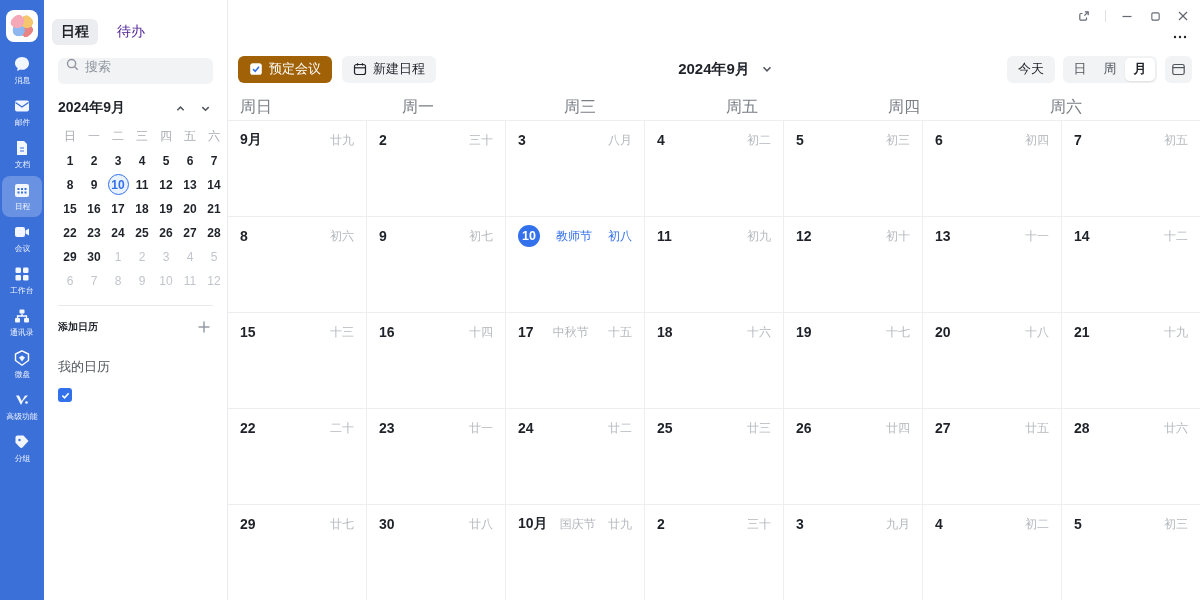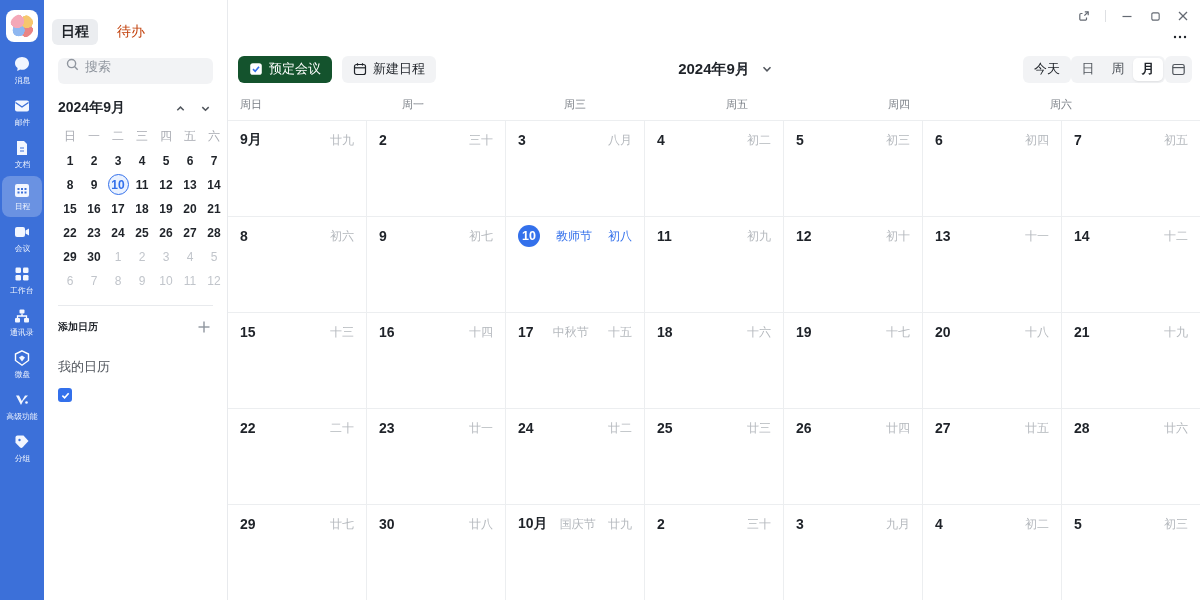--- a/index.html
+++ b/index.html
@@ -25,21 +25,21 @@
     display:flex; flex-direction:column; align-items:center; cursor:pointer; }
   .side-item.active { background:rgba(255,255,255,.24); }
   .side-item .ico { width:18px; height:18px; color:#f2f6ff; display:block; }
   .side-item .lbl { font-size:8.5px; color:#eef3fd; margin-top:2px; white-space:nowrap;
     transform:scale(.92); }
 
   
   .panel { position:absolute; left:44px; top:0; width:184px; height:600px; background:#fff;
     border-right:1px solid #e8eaed; }
   .tabs { display:flex; align-items:center; gap:10px; padding:16px 0 0 8px; height:48px; }
-  .tab { font-size:14px; padding:4px 9px; border-radius:6px; color:#c2410c; cursor:pointer; }
+  .tab { font-size:14px; padding:4px 9px; border-radius:6px; color:#4c1d95; cursor:pointer; }
   .tab.active { background:#ebedf0; color:#1f2329; font-weight:700; }
   .searchbox { margin:10px 14px 0; height:26px; background:#f2f3f5; border-radius:6px;
     display:flex; align-items:flex-start; padding:0 8px; gap:6px; color:#8f959e; font-size:13px; cursor:text; }
   .mini { padding:14px 12px 0 14px; }
   .mini-head { display:flex; align-items:center; }
   .mini-title { font-size:14px; font-weight:700; }
   .mini-head .chev { margin-left:auto; }
   .chevbtn { width:20px; height:20px; display:inline-flex; align-items:center; justify-content:center;
     color:#51565d; cursor:pointer; }
   .mini-grid { margin-top:8px; display:grid; grid-template-columns:repeat(7,24px); row-gap:3px; }
@@ -66,37 +66,37 @@
   .wbtn { width:14px; height:14px; display:flex; align-items:center; justify-content:center; cursor:pointer; }
   .morebtn { position:absolute; top:28px; left:1168px; width:24px; height:18px; display:flex;
     align-items:center; justify-content:center; color:#1f2329; cursor:pointer; letter-spacing:1px;
     font-weight:700; }
 
   
   .main { position:absolute; left:228px; top:0; width:972px; height:600px; }
   .toolbar { position:absolute; top:55px; left:0; right:0; height:28px; display:flex; align-items:center; }
   .btn { height:27px; border-radius:6px; display:inline-flex; align-items:center; gap:6px;
     font-size:13px; padding:0 11px; cursor:pointer; }
-  .btn-primary { background:#14532d; color:#fff; margin-left:10px; }
+  .btn-primary { background:#a16207; color:#fff; margin-left:10px; }
   .btn-gray { background:#f2f3f5; color:#1f2329; margin-left:10px; }
   .month-title { position:absolute; left:0; right:0; text-align:center; font-size:15px; font-weight:700;
     pointer-events:none; }
   .title-chevs { position:absolute; left:503px; display:flex; gap:6px; }
-  .tb-right { margin-left:auto; display:flex; align-items:center; padding-right:8px; }
+  .tb-right { margin-left:auto; display:flex; align-items:center; gap:8px; padding-right:8px; }
   .seg { background:#f2f3f5; border-radius:6px; height:27px; display:flex; align-items:center; padding:2px; }
   .seg .opt { width:30px; height:23px; border-radius:5px; display:flex; align-items:center;
     justify-content:center; font-size:13px; color:#51565d; cursor:pointer; }
   .seg .opt.active { background:#fff; color:#1f2329; font-weight:700; box-shadow:0 1px 2px rgba(0,0,0,.08); }
   .iconbtn { width:27px; height:27px; background:#f2f3f5; border-radius:6px; display:flex;
     align-items:center; justify-content:center; color:#51565d; cursor:pointer; }
 
   
   .grid { position:absolute; top:92px; left:0; right:0; bottom:0; display:flex; flex-direction:column; }
   .wk-row { display:flex; height:29px; border-bottom:1px solid #eceef0; }
-  .wk-cell { flex:1; font-size:11px; color:#7a7f86; padding:5px 0 0 12px; }
+  .wk-cell { flex:1; font-size:16px; color:#7a7f86; padding:5px 0 0 12px; }
   .g-body { flex:1; display:flex; flex-direction:column; }
   .g-row { flex:1; display:flex; border-bottom:1px solid #eceef0; }
   .g-row:last-child { border-bottom:none; }
   .g-cell { flex:1; border-right:1px solid #eceef0; padding:8px 12px 0; display:flex;
     align-items:flex-start; cursor:pointer; }
   .g-cell:last-child { border-right:none; }
   .g-cell .inner { width:100%; display:flex; align-items:center; height:22px; }
   .dnum { font-size:14px; font-weight:700; color:#1f2329; }
   .lunar { font-size:12px; color:#b4b8bd; margin-left:auto; }
   .festival { font-size:12px; color:#b4b8bd; }

